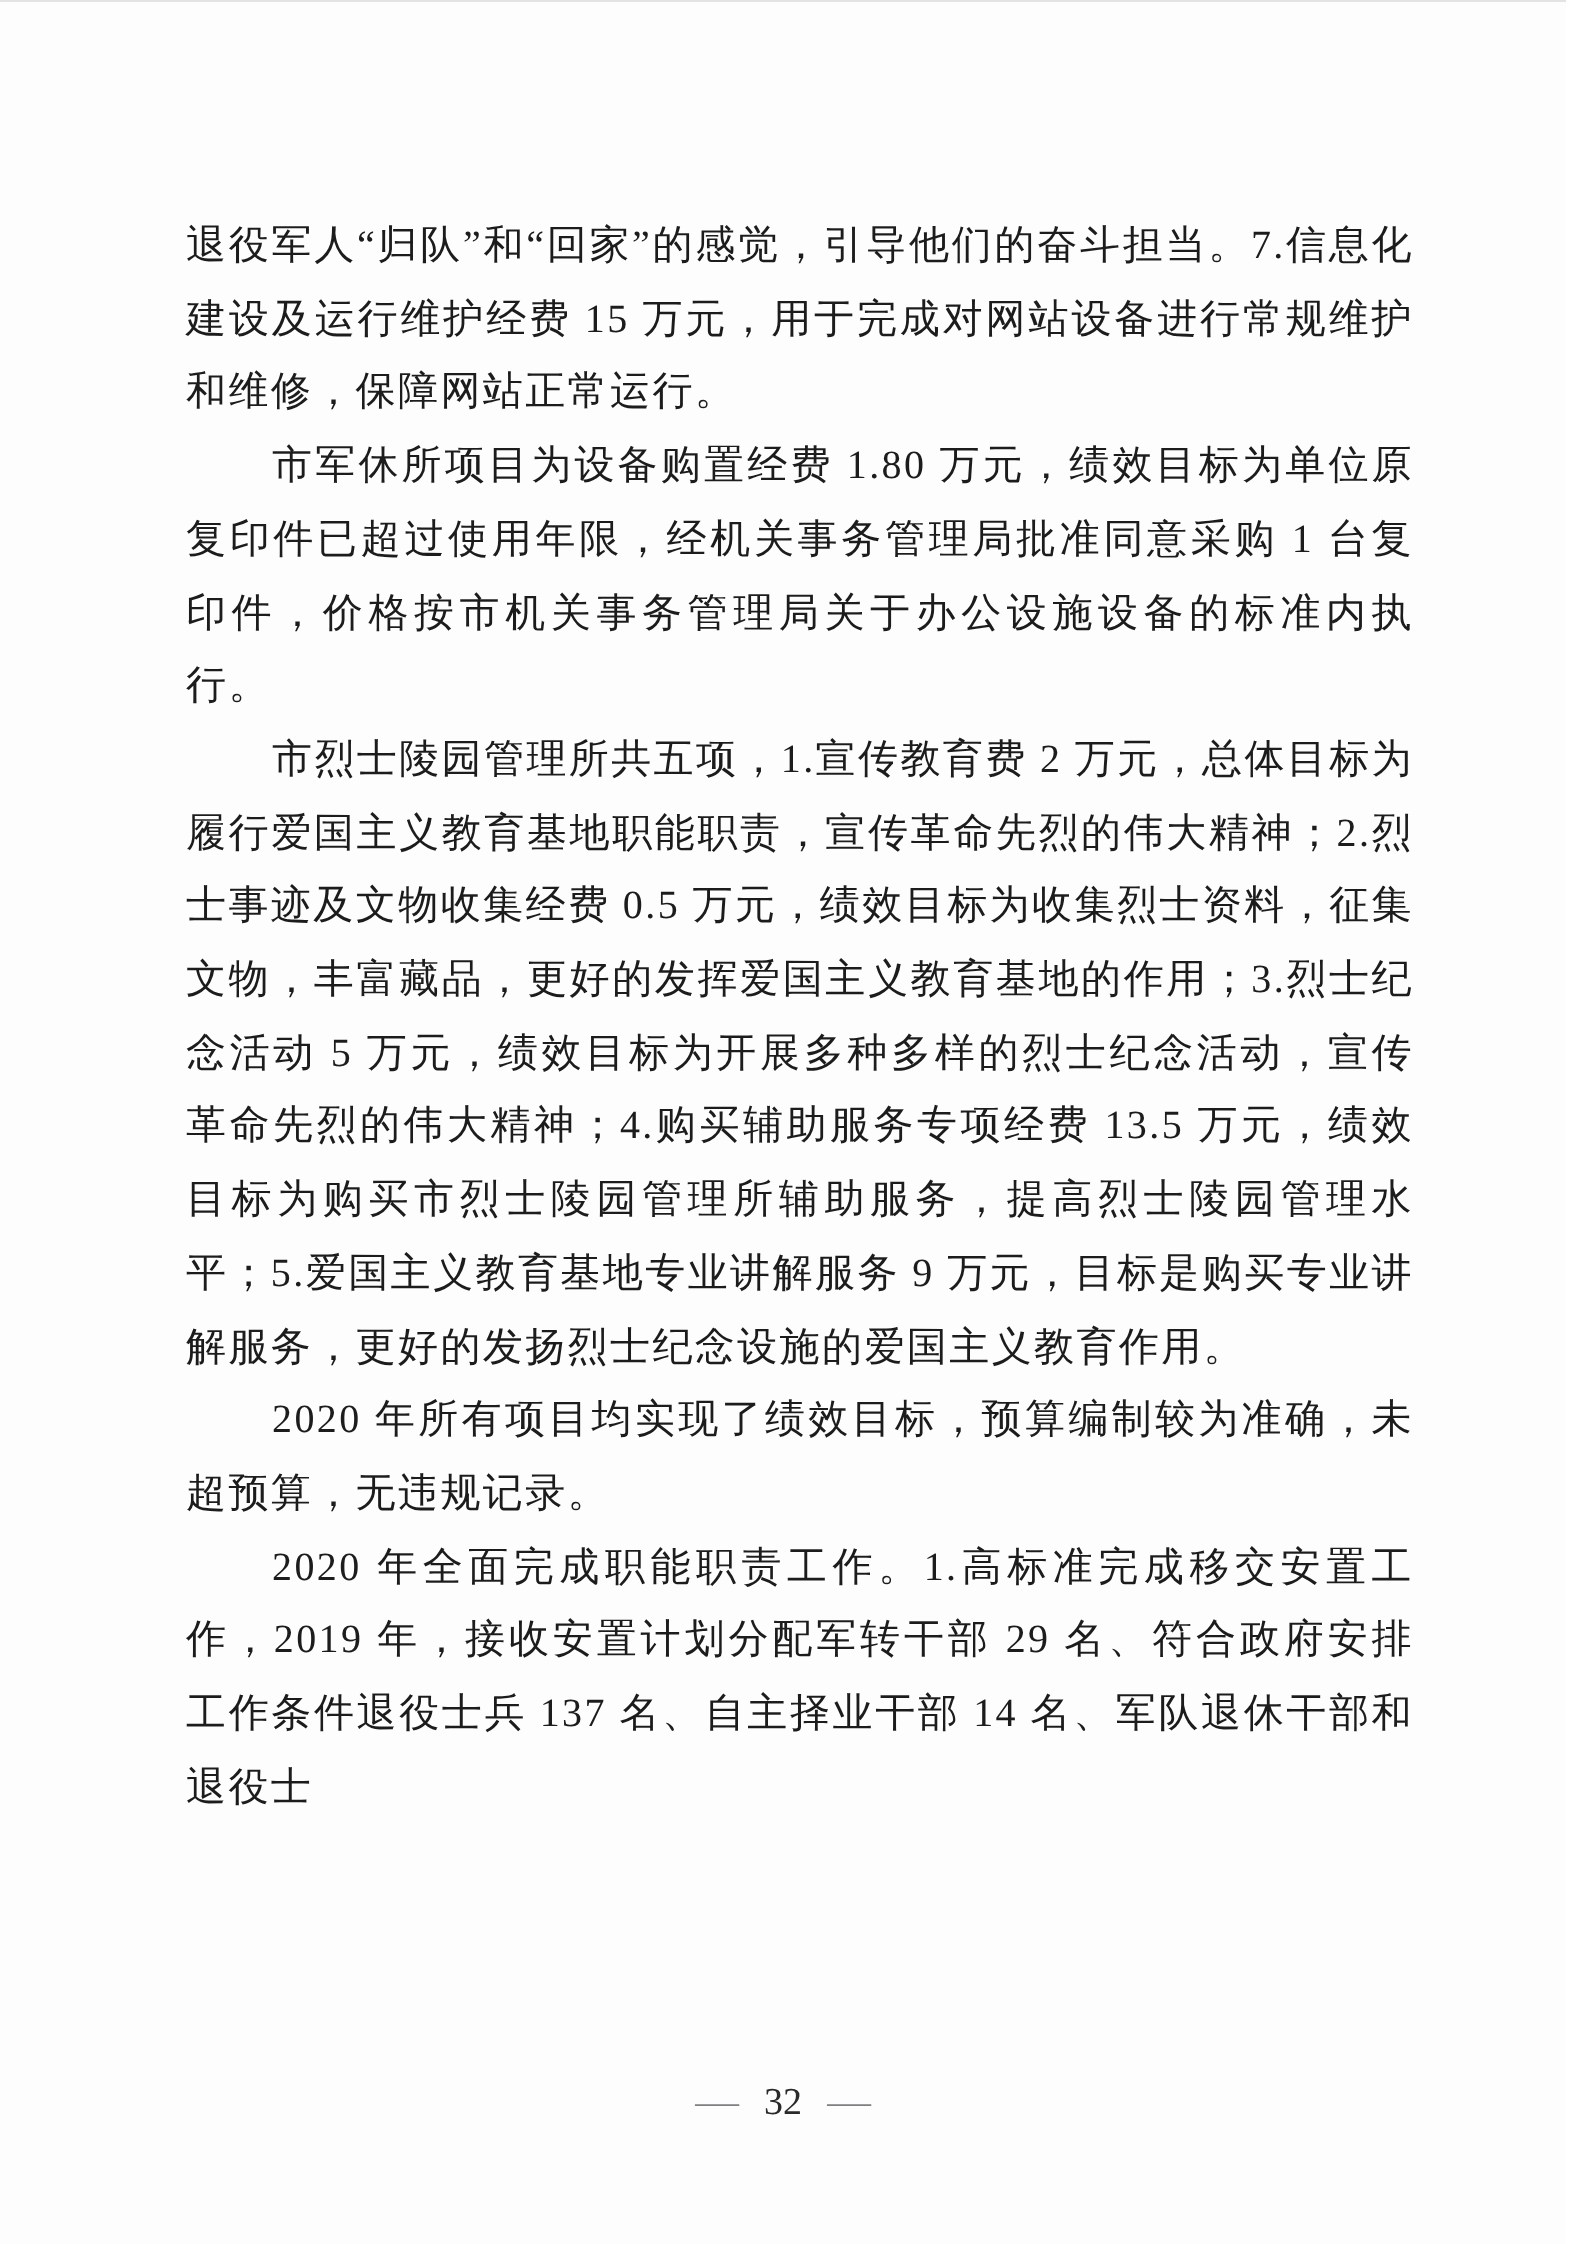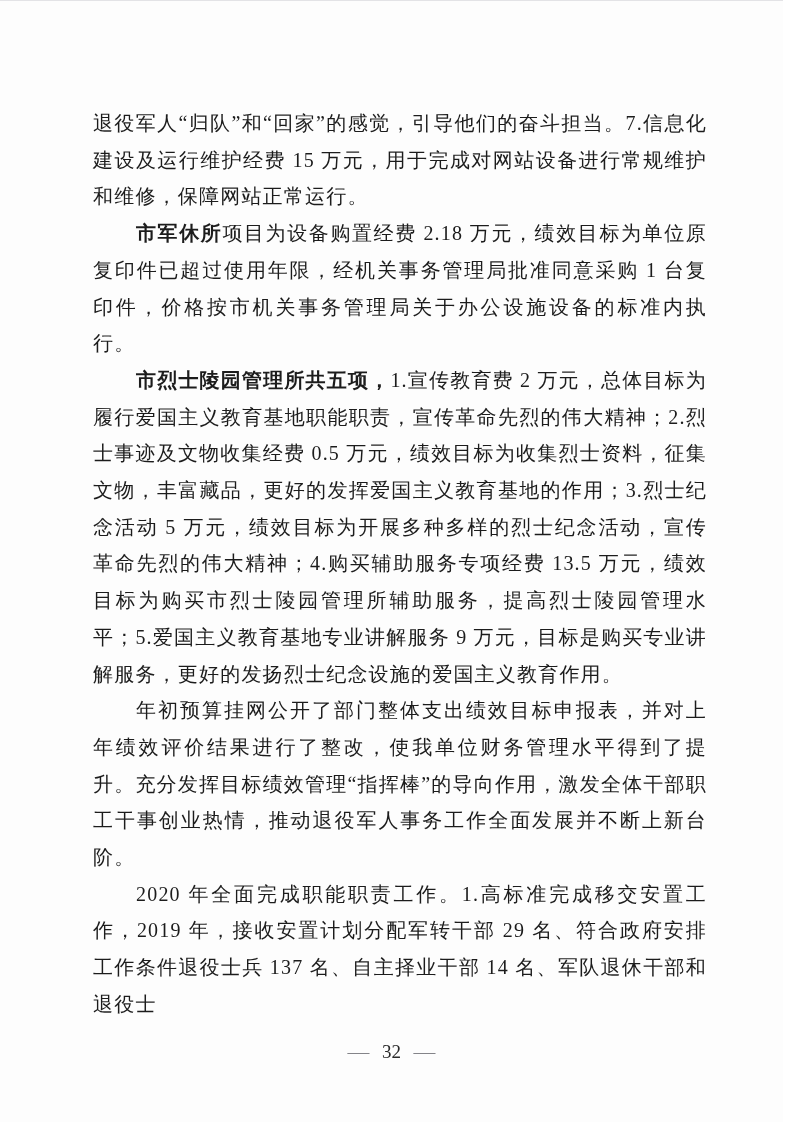--- a/index.html
+++ b/index.html
@@ -31,21 +31,21 @@
   .para {
     margin: 0;
     padding: 0;
     text-indent: 43px;
     word-break: break-all;
   }
   .para.no-indent {
     text-indent: 0;
   }
   .lead {
-    font-weight: 700;
+    font-weight: 400;
   }
   .footer {
     position: absolute;
     top: 1034px;
     left: 0;
     width: 100%;
     height: 34px;
     display: flex;
     justify-content: center;
     align-items: center;
@@ -64,27 +64,27 @@
 </style>
 </head>
 <body>
 
 <div class="page">
 
   <div class="text-block">
 
     <p class="para no-indent"><span>退役军人“归队”和“回家”的感觉，引导他们的奋斗担当。7.信息化建设及运行维护经费 15 万元，用于完成对网站设备进行常规维护和维修，保障网站正常运行。</span></p>
 
-    <p class="para"><b class="lead">市军休所</b><span>项目为设备购置经费 2.18 万元，绩效目标为单位原复印件已超过使用年限，经机关事务管理局批准同意采购 1 台复印件，价格按市机关事务管理局关于办公设施设备的标准内执行。</span></p>
+    <p class="para"><b class="lead">市军休所</b><span>项目为设备购置经费 1.80 万元，绩效目标为单位原复印件已超过使用年限，经机关事务管理局批准同意采购 1 台复印件，价格按市机关事务管理局关于办公设施设备的标准内执行。</span></p>
 
     <p class="para"><b class="lead">市烈士陵园管理所共五项，</b><span>1.宣传教育费 2 万元，总体目标为履行爱国主义教育基地职能职责，宣传革命先烈的伟大精神；2.烈士事迹及文物收集经费 0.5 万元，绩效目标为收集烈士资料，征集文物，丰富藏品，更好的发挥爱国主义教育基地的作用；3.烈士纪念活动 5 万元，绩效目标为开展多种多样的烈士纪念活动，宣传革命先烈的伟大精神；4.购买辅助服务专项经费 13.5 万元，绩效目标为购买市烈士陵园管理所辅助服务，提高烈士陵园管理水平；5.爱国主义教育基地专业讲解服务 9 万元，目标是购买专业讲解服务，更好的发扬烈士纪念设施的爱国主义教育作用。</span></p>
 
+    <p class="para"><span>2020 年所有项目均实现了绩效目标，预算编制较为准确，未超预算，无违规记录。</span></p>
 
 
-    <p class="para"><span>年初预算挂网公开了部门整体支出绩效目标申报表，并对上年绩效评价结果进行了整改，使我单位财务管理水平得到了提升。充分发挥目标绩效管理“指挥棒”的导向作用，激发全体干部职工干事创业热情，推动退役军人事务工作全面发展并不断上新台阶。</span></p>
 
     <p class="para"><span>2020 年全面完成职能职责工作。1.高标准完成移交安置工作，2019 年，接收安置计划分配军转干部 29 名、符合政府安排工作条件退役士兵 137 名、自主择业干部 14 名、军队退休干部和退役士</span></p>
 
   </div>
 
   <div class="footer">
     <span class="dash">—</span>
     <span class="page-num">32</span>
     <span class="dash">—</span>
   </div>

